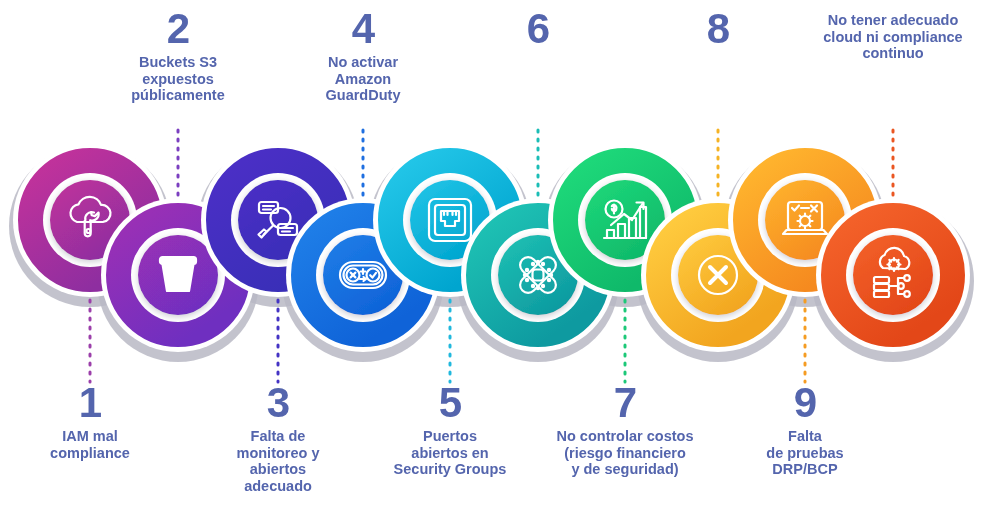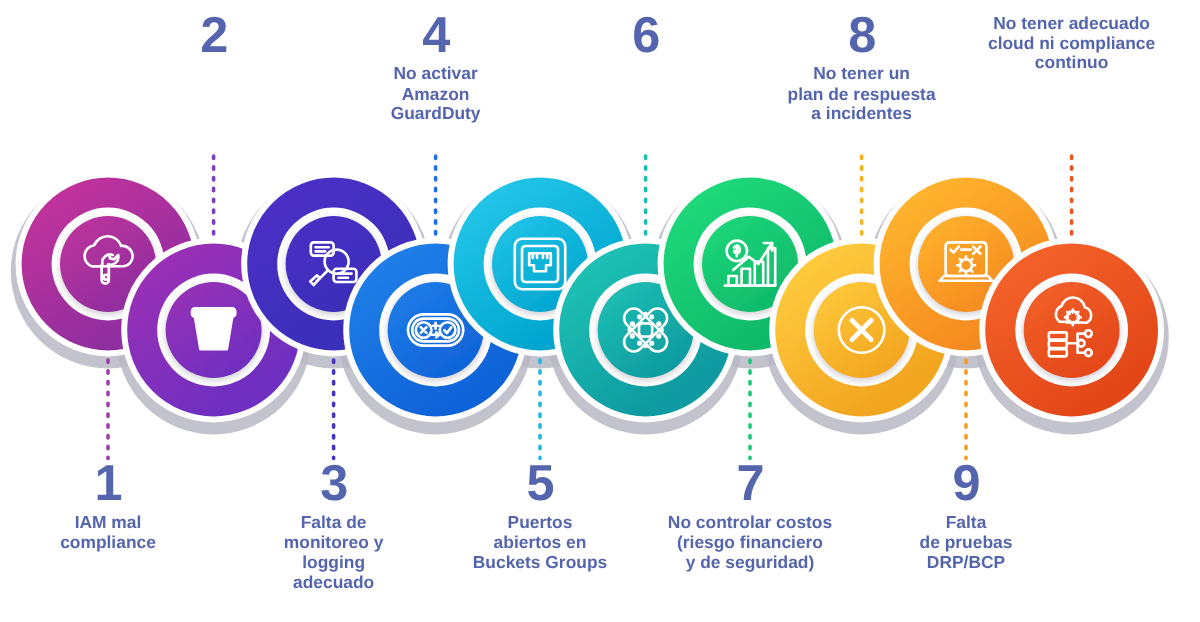--- a/index.html
+++ b/index.html
@@ -275,54 +275,54 @@
   </svg>
 
   <div id="labels">
       <div class="label" style="left: 5px; top: 382px;">
         <span class="num">1</span>
         <span class="txt">IAM mal
 compliance</span>
       </div>
       <div class="label" style="left: 93px; top: 8px;">
         <span class="num">2</span>
+        <span class="txt">Buckets S3
+expuestos
+públicamente</span>
       </div>
       <div class="label" style="left: 193px; top: 382px;">
         <span class="num">3</span>
         <span class="txt">Falta de
 monitoreo y
-logging
+abiertos
 adecuado</span>
       </div>
       <div class="label" style="left: 278px; top: 8px;">
         <span class="num">4</span>
         <span class="txt">No activar
 Amazon
 GuardDuty</span>
       </div>
       <div class="label wide" style="left: 350px; top: 382px;">
         <span class="num">5</span>
         <span class="txt">Puertos
 abiertos en
-Buckets Groups</span>
+Security Groups</span>
       </div>
       <div class="label wide" style="left: 438px; top: 8px;">
         <span class="num">6</span>
       </div>
       <div class="label wide" style="left: 525px; top: 382px;">
         <span class="num">7</span>
         <span class="txt">No controlar costos
 (riesgo financiero
 y de seguridad)</span>
       </div>
       <div class="label wide" style="left: 618px; top: 8px;">
         <span class="num">8</span>
-        <span class="txt">No tener un
-plan de respuesta
-a incidentes</span>
       </div>
       <div class="label" style="left: 720px; top: 382px;">
         <span class="num">9</span>
         <span class="txt">Falta
 de pruebas
 DRP/BCP</span>
       </div>
       <div class="label wide" style="left: 793px; top: 8px;">
         <span class="txt">No tener adecuado
 cloud ni compliance

